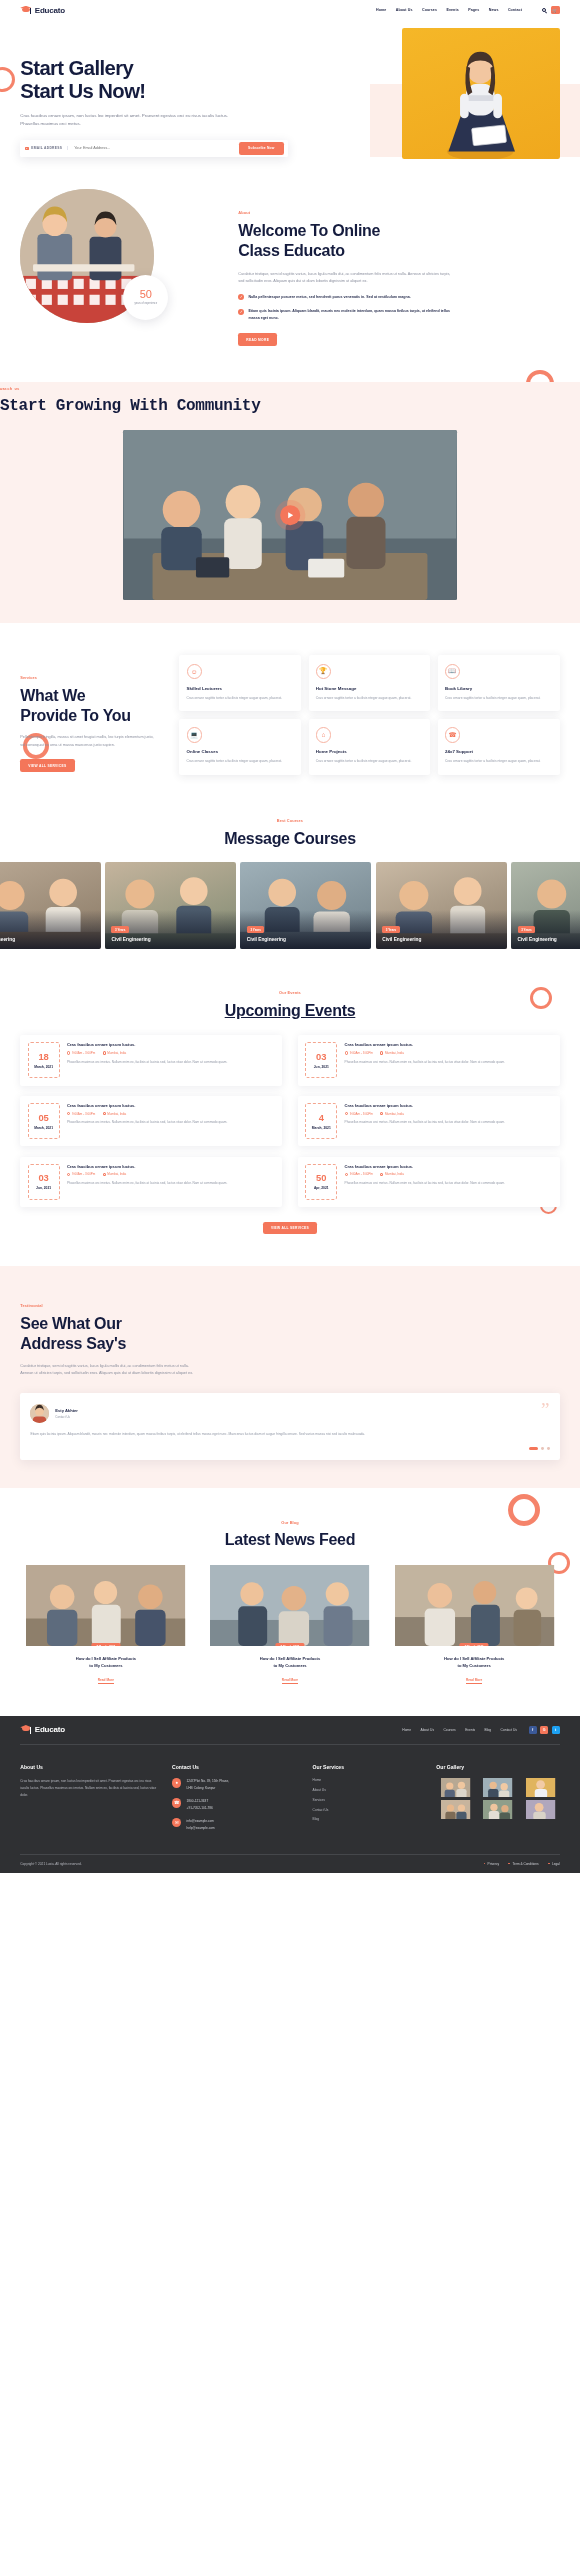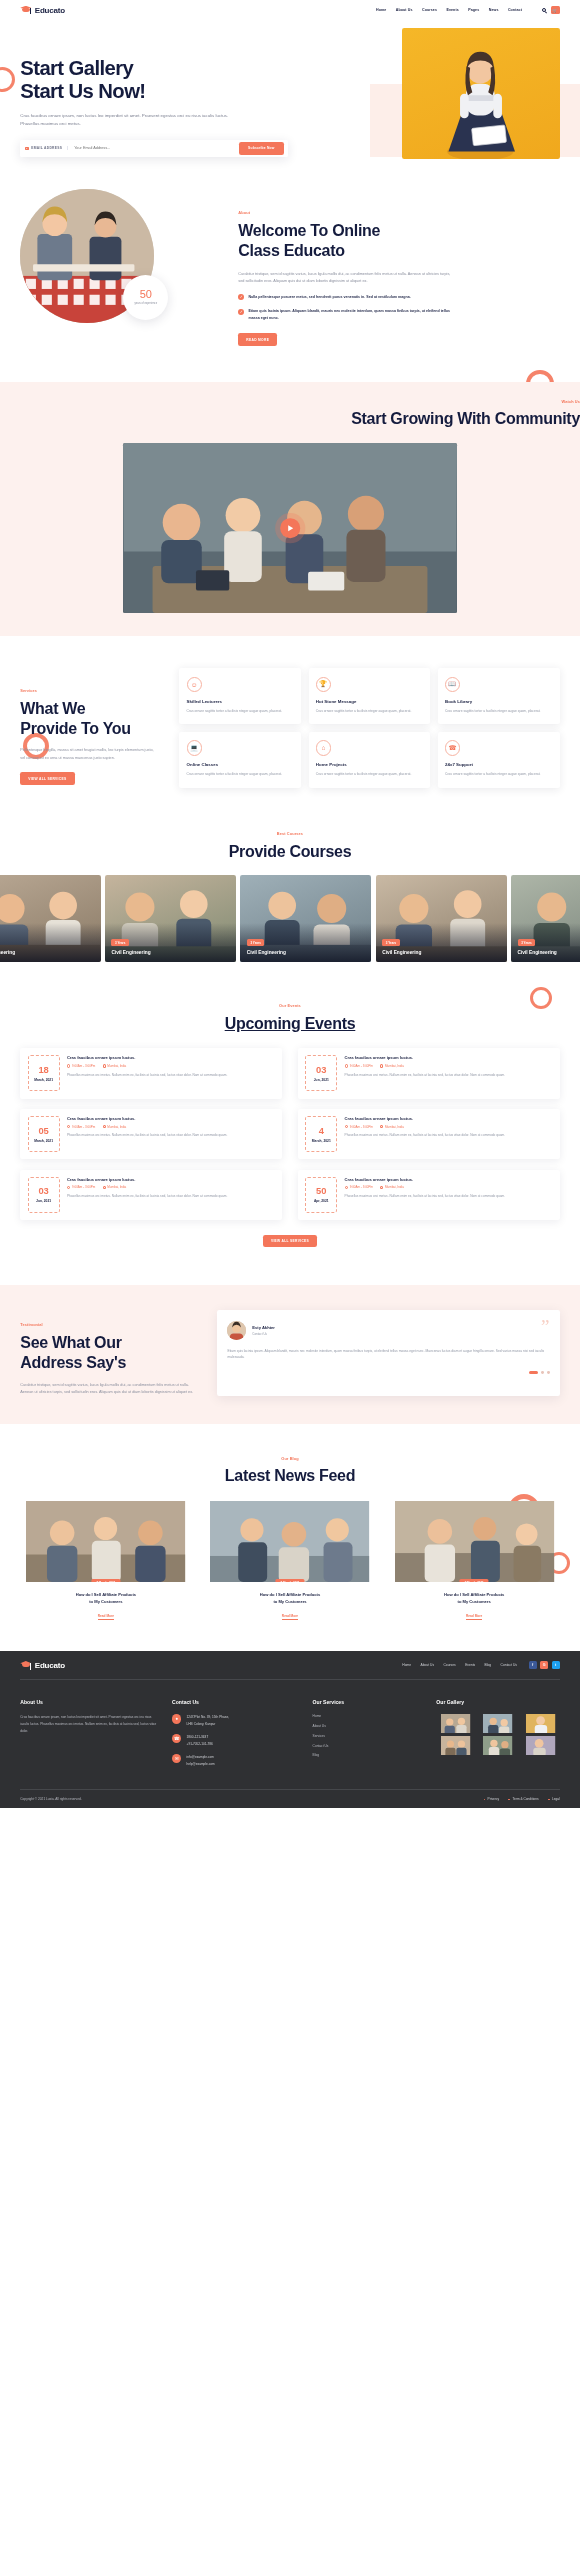--- a/index.html
+++ b/index.html
@@ -61,21 +61,21 @@
   .badge-cap { font-size: 2.6px; color: #8b8f9e; margin-top: 2.2px; text-align: center; line-height: 1.3; }
   .about-body { flex: 1; padding-top: 14.5px; }
   .about-body .h2 { margin-top: 5.1px; }
   .about-body .ptxt { margin-top: 9.4px; width: 218px; }
   .feat { display: flex; gap: 4.4px; margin-top: 8px; width: 218px; }
   .check { flex: 0 0 auto; width: 5.8px; height: 5.8px; border-radius: 50%; background: #f4765a; color: #fff; font-size: 3.6px; display: flex; align-items: center; justify-content: center; margin-top: 0.7px; }
   .feat-t { font-size: 3.6px; line-height: 1.85; font-weight: bold; color: #2a3050; }
   .about-body .btn-primary { margin-top: 11.6px; }
 
   
-  .community { background: #fdf1ee; padding: 17px 0 23px; margin-top: 7.3px; position: relative; text-align: right; }
+  .community { background: #fdf1ee; padding: 5px 0 23px; margin-top: 7.3px; position: relative; text-align: left; font-family: Liberation Mono, monospace; }
   .community .eyebrow { display: block; }
   .community .h2 { margin-top: 4.4px; }
   .video { width: 334px; height: 170px; margin: 14.5px auto 0; border-radius: 2.2px; overflow: hidden; position: relative; background: #4d5b63; }
   .video-bg { position: absolute; inset: 0; background: linear-gradient(180deg,#7d8d93 0%,#55646d 60%,#3e4b55 100%); }
   .play { position: absolute; left: 50%; top: 50%; transform: translate(-50%,-50%); width: 19.6px; height: 19.6px; border-radius: 50%; background: #f4765a; display: flex; align-items: center; justify-content: center; box-shadow: 0 0 0 5.1px rgba(244,118,90,.25); cursor: pointer; }
   .play::after { content: ""; width: 0; height: 0; border-left: 5.8px solid #fff; border-top: 3.6px solid transparent; border-bottom: 3.6px solid transparent; margin-left: 2.2px; }
 
   
   .services { display: flex; padding: 32px 20.3px 29px; gap: 21px; position: relative; }
   .services-left { width: 138px; padding-top: 13px; }
@@ -110,21 +110,21 @@
   .ev-body { flex: 1; }
   .ev-title { font-size: 4.1px; font-weight: bold; color: #1b2142; }
   .ev-meta { margin-top: 3.6px; display: flex; gap: 7.3px; font-size: 3px; color: #f4765a; }
   .ev-meta span { display: flex; align-items: center; gap: 1.8px; }
   .dotc { width: 3.3px; height: 3.3px; border: 0.5px solid #f4765a; border-radius: 50%; }
   .pinc { width: 2.9px; height: 3.3px; border: 0.5px solid #f4765a; border-radius: 50% 50% 50% 50%/60% 60% 40% 40%; }
   .ev-desc { margin-top: 3.6px; font-size: 3.2px; line-height: 1.9; color: #9298a6; }
   .events .btn-primary { margin-top: 14.5px; }
 
   
-  .testi { background: #fdf1ee; padding: 25px 20.3px 27.6px; display: flex; gap: 16px; position: relative; margin-top: 13px; }
+  .testi { background: #fdf1ee; padding: 25px 20.3px 27.6px; display: flex; gap: 16px; position: relative; margin-top: 7px; flex-direction: column; }
   .testi-left { width: 181px; padding-top: 4.4px; }
   .testi-left .h2 { margin-top: 5.1px; }
   .testi-left .ptxt { margin-top: 8.7px; }
   .testi-card { flex: 1; background: #fff; border-radius: 2.2px; box-shadow: 0 2.2px 11.6px rgba(30,30,60,.08); padding: 10.2px; position: relative; }
   .testi-head { display: flex; align-items: center; gap: 5.8px; }
   .avatar { width: 19px; height: 19px; border-radius: 50%; overflow: hidden; background: #cbb8a8; }
   .t-name { font-size: 4.1px; font-weight: bold; color: #1b2142; }
   .t-role { margin-top: 2.2px; font-size: 3px; color: #9298a6; }
   .quote { position: absolute; right: 10.2px; top: 8.7px; font-size: 19px; color: #f7cfc4; line-height: .8; font-family: "Liberation Serif", serif; }
   .t-text { margin-top: 8px; font-size: 3.3px; line-height: 2; color: #9298a6; }
@@ -371,21 +371,21 @@
       <div class="svc-card">
         <div class="svc-ic">☎</div>
         <div class="svc-t">24x7 Support</div>
         <div class="svc-d">Cras ornare sagittis tortor a facilisis nteger augue quam, placerat.</div>
       </div>
     </div>
   </section>
 
   <section class="featured">
     <span class="eyebrow">Best Courses</span>
-    <h2 class="h2">Provide Courses</h2>
+    <h2 class="h2">Message Courses</h2>
     <div class="course-strip" style="margin-left:-30.5px;">
       <div class="course">
         <div class="cbg" style="background:linear-gradient(160deg,#b9a894,#8a7a66)"></div>
         <svg class="cbg" viewBox="0 0 180 120">
           <circle cx="55" cy="46" r="20" fill="#eab98f"></circle>
             <rect x="30" y="68" width="50" height="52" rx="8" fill="#5d6b7d"></rect>
           <circle cx="128" cy="42" r="19" fill="#f0c6a0"></circle>
             <rect x="104" y="62" width="48" height="58" rx="8" fill="#e6e1d7"></rect>
           <rect y="96" width="180" height="24" fill="#7d6b56"></rect>
         </svg>

